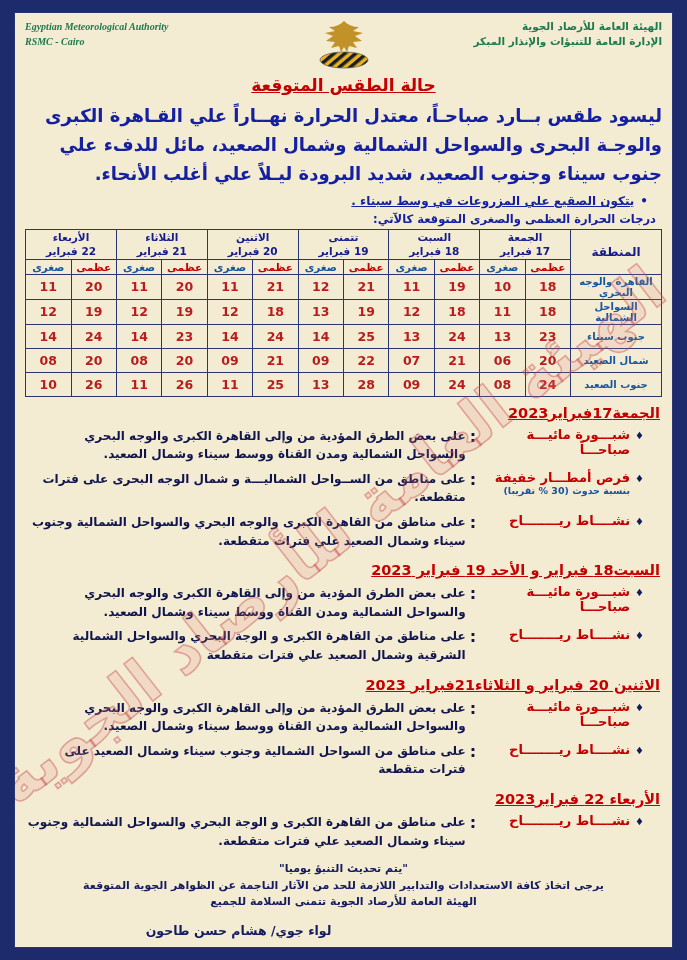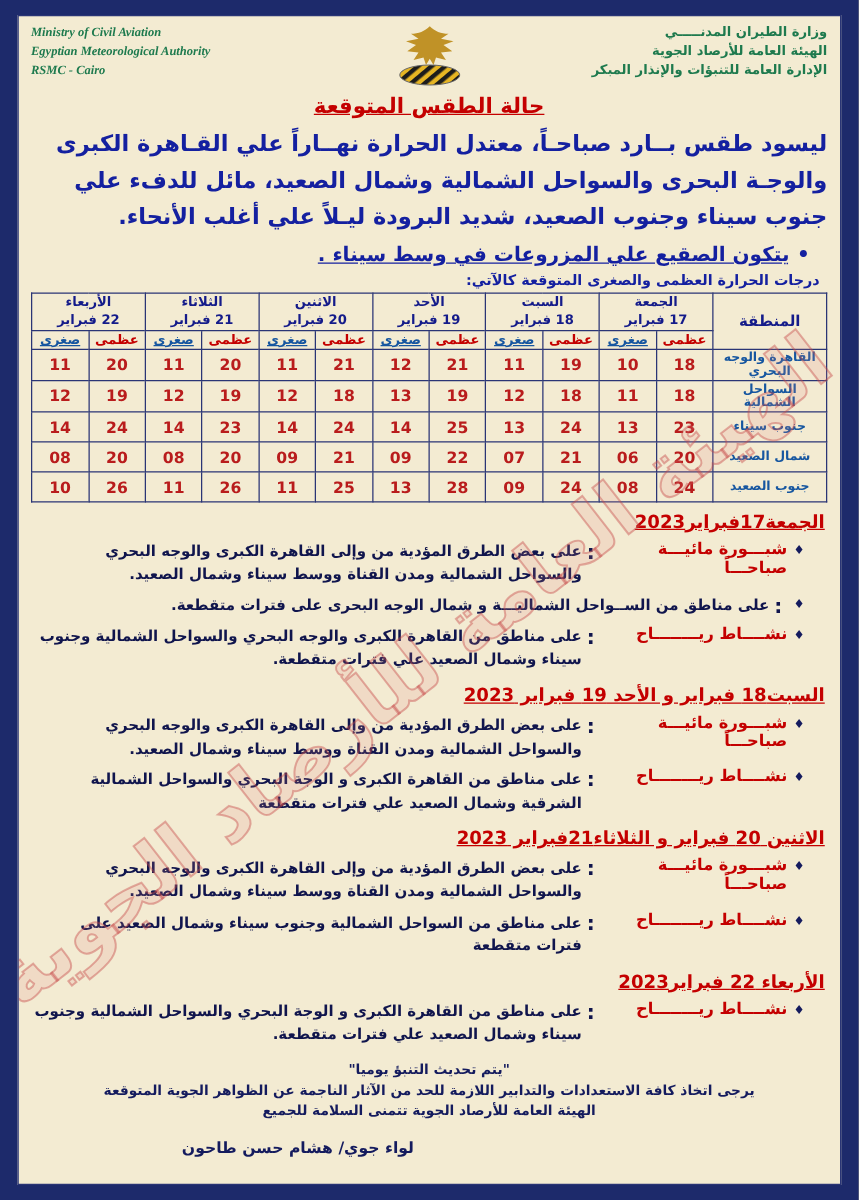--- a/index.html
+++ b/index.html
@@ -25,31 +25,31 @@
   
   .header{display:flex;justify-content:space-between;align-items:flex-start;margin-bottom:2px;}
   .header-ar{color:#1e7a4e;font-size:10.5px;font-weight:bold;text-align:right;line-height:1.45;width:218px;}
   .header-en{color:#1e7a4e;font-size:10px;font-weight:bold;font-style:italic;text-align:left;line-height:1.5;width:218px;font-family:"Liberation Serif",serif;}
   .logo{flex:0 0 auto;padding-top:0;}
   
   .title{text-align:center;color:#c40000;font-weight:bold;font-size:17px;text-decoration:underline;margin-top:0;}
   .date-line{text-align:center;color:#141b8a;font-weight:bold;font-size:16px;text-decoration:underline;margin-top:6px;}
   .para-red{text-align:center;color:#c40000;font-weight:bold;font-size:13px;margin-top:9px;}
   .para-blue{text-align:right;color:#1420a0;font-weight:bold;font-size:18px;line-height:1.6;margin-top:7px;}
-  .frost{margin-top:6px;padding-right:14px;color:#1420a0;font-weight:bold;font-size:16px;}
+  .frost{margin-top:6px;padding-right:14px;color:#1420a0;font-weight:bold;font-size:12px;}
   .frost .bmark{margin-left:6px;}
   .frost-text{text-decoration:underline;}
   .table-intro{color:#1420a0;font-weight:bold;font-size:11.5px;margin:4px 6px 3px 0;}
   
   table.temps{width:100%;border-collapse:collapse;table-layout:fixed;margin:1px 0 8px;background:transparent;position:relative;z-index:2;}
   table.temps th,table.temps td{border:1px solid #2a3575;text-align:center;padding:1px 1px;}
   th.region-h{width:88px;color:#141b8a;font-size:12px;margin-left:28px;}
   th.day-h{color:#141b8a;font-size:10.5px;font-weight:bold;line-height:1.25;}
   th.max-h{color:#c40000;font-size:10.5px;}
-  th.min-h{color:#1656a0;font-size:10.5px;text-decoration:underline;}
+  th.min-h{color:#1656a0;font-size:10.5px;}
   td.temp{color:#b91c1c;font-weight:bold;font-size:12.5px;height:21px;}
   td.region-cell{color:#1656a0;font-weight:bold;font-size:10px;}
   
   .section{margin:6px 0 12px;position:relative;z-index:2;}
   .section-title{color:#c40000;font-weight:bold;font-size:14.5px;text-decoration:underline;margin:0 2px 6px 0;}
   .bullet{display:flex;align-items:flex-start;padding-right:18px;margin-bottom:6px;}
   .marker{color:#141b5e;font-size:10px;padding-top:3px;margin-left:5px;flex:0 0 auto;}
   .label-block{flex:0 0 150px;text-align:right;}
   .label-main{color:#c40000;font-weight:bold;font-size:13px;}
   .label-sub{color:#1656a0;font-weight:bold;font-size:9.5px;}
@@ -65,38 +65,36 @@
 </head>
 <body>
 
 <div class="page">
   <div class="inner">
 
     <div class="watermark">الهيئة العامة للأرصاد الجوية</div>
 
     <div class="header">
       <div class="header-ar">
-        <div>وزارة الطيران المدنـــــي</div>
         <div>الهيئة العامة للأرصاد الجوية</div>
         <div>الإدارة العامة للتنبؤات والإنذار المبكر</div>
       </div>
       <div class="logo">
         <svg width="74" height="50" viewBox="0 0 74 50" aria-hidden="true">
           <defs>
             <pattern id="stripes" width="7" height="7" patternUnits="userSpaceOnUse" patternTransform="rotate(50)">
               <rect width="7" height="7" fill="#e6b523"></rect>
               <rect width="3.5" height="7" fill="#1c1c1c"></rect>
             </pattern>
           </defs>
           <path d="M37 2 C33 6 28 8 22 8 l6 4 -10 2 8 3 -7 5 9 1 -4 6 8 -2 2 6 3 -5 3 5 2 -6 8 2 -4 -6 9 -1 -7 -5 8 -3 -10 -2 6 -4 c-6 0 -11 -2 -15 -6 z" fill="#c09227"></path>
           <ellipse cx="37" cy="41" rx="24" ry="8" fill="url(#stripes)" stroke="#666" stroke-width="0.8"></ellipse>
         </svg>
       </div>
       <div class="header-en" dir="ltr">
-        <div>Ministry of Civil Aviation</div>
         <div>Egyptian Meteorological Authority</div>
         <div>RSMC - Cairo</div>
       </div>
     </div>
 
     <div class="title">حالة الطقس المتوقعة</div>
     <div class="para-blue">ليسود طقس بــارد صباحـاً، معتدل الحرارة نهــاراً علي القـاهرة الكبرى والوجـة البحرى والسواحل الشمالية وشمال الصعيد، مائل للدفء علي جنوب سيناء وجنوب الصعيد، شديد البرودة ليـلاً علي أغلب الأنحاء.</div>
 
     <div class="frost">
       <span class="bmark">•</span><span class="frost-text">يتكون الصقيع علي المزروعات في وسط سيناء .</span>
@@ -110,21 +108,21 @@
             <th class="region-h" rowspan="2">المنطقة</th>
             <th class="day-h" colspan="2">
               <div>الجمعة</div>
               <div>17 فبراير</div>
             </th>
             <th class="day-h" colspan="2">
               <div>السبت</div>
               <div>18 فبراير</div>
             </th>
             <th class="day-h" colspan="2">
-              <div>الأحد</div>
+              <div>تتمنى</div>
               <div>19 فبراير</div>
             </th>
             <th class="day-h" colspan="2">
               <div>الاثنين</div>
               <div>20 فبراير</div>
             </th>
             <th class="day-h" colspan="2">
               <div>الثلاثاء</div>
               <div>21 فبراير</div>
             </th>
@@ -233,20 +231,24 @@
           <div class="bullet">
             <span class="marker">♦</span>
             <div class="label-block">
               <div class="label-main">شبـــورة مائيـــة صباحـــاً</div>
             </div>
             <span class="colon">:</span>
             <div class="bullet-text">على بعض الطرق المؤدية من وإلى القاهرة الكبرى والوجه البحري والسواحل الشمالية ومدن القناة ووسط سيناء وشمال الصعيد.</div>
           </div>
           <div class="bullet">
             <span class="marker">♦</span>
+            <div class="label-block">
+              <div class="label-main">فرص أمطـــار خفيفة</div>
+              <div class="label-sub">بنسبة حدوث (30 % تقريبا)</div>
+            </div>
             <span class="colon">:</span>
             <div class="bullet-text">على مناطق من الســواحل الشماليـــة و شمال الوجه البحرى على فترات متقطعة.</div>
           </div>
           <div class="bullet">
             <span class="marker">♦</span>
             <div class="label-block">
               <div class="label-main">نشــــاط ريــــــــاح</div>
             </div>
             <span class="colon">:</span>
             <div class="bullet-text">على مناطق من القاهرة الكبرى والوجه البحري والسواحل الشمالية وجنوب سيناء وشمال الصعيد علي فترات متقطعة.</div>

